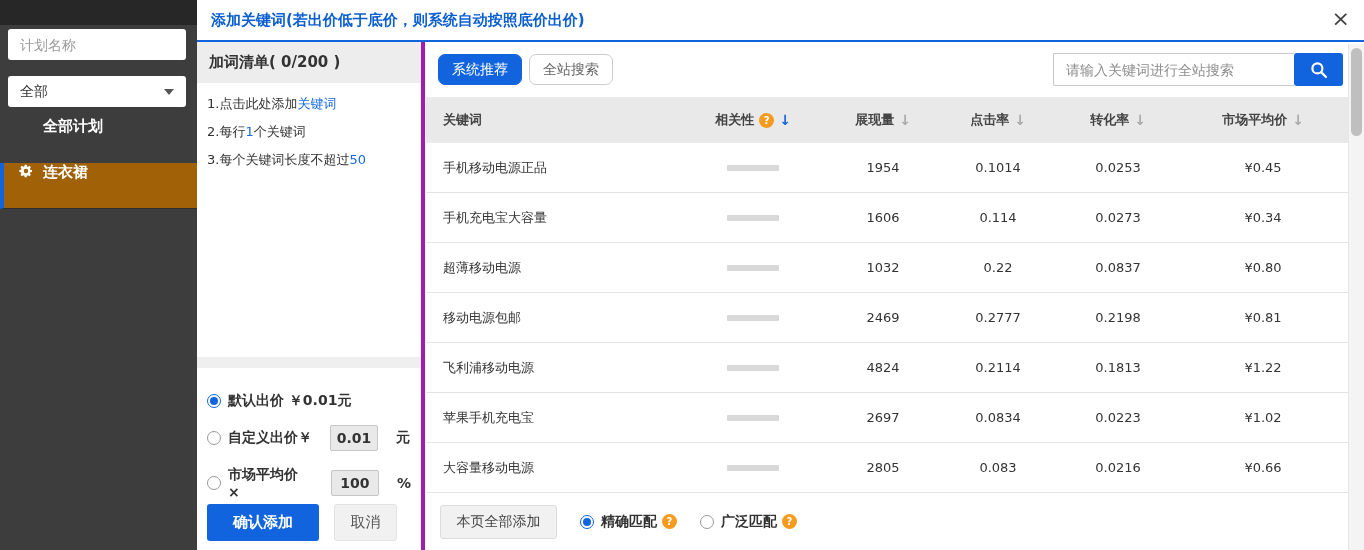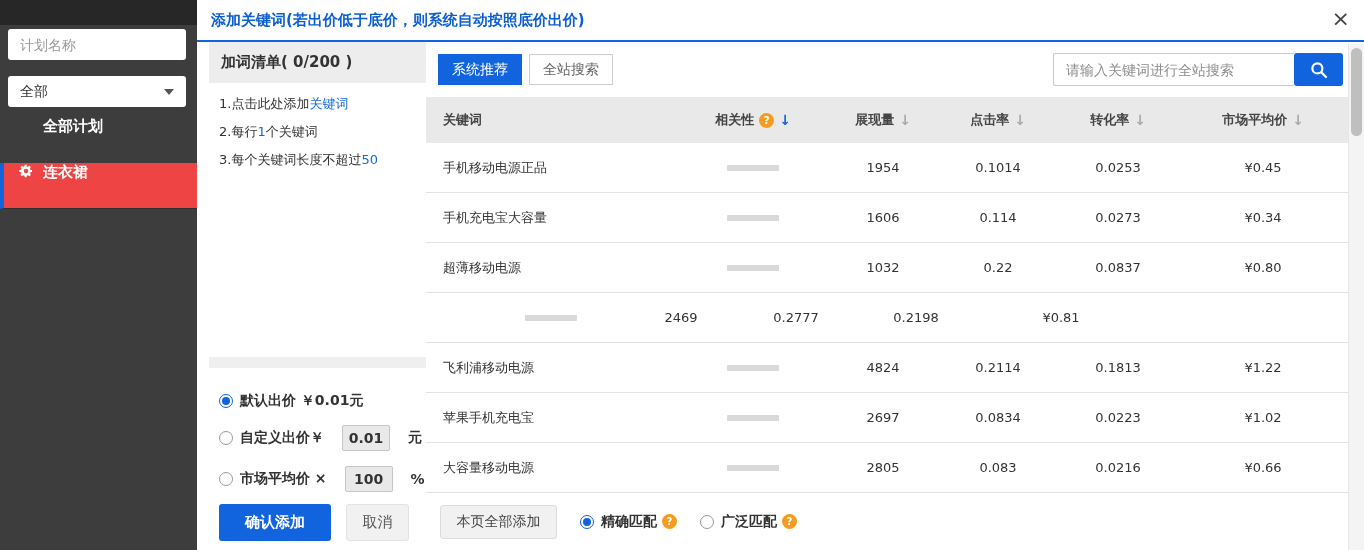--- a/index.html
+++ b/index.html
@@ -12,52 +12,52 @@
   .sidebar-topstrip { position:absolute; top:0; left:0; right:0; height:25px; background:#272727; }
   .side-search { position:absolute; left:8px; top:29px; width:178px; height:31px; background:#fff; border-radius:3px; display:flex; align-items:center; }
   .side-search input { flex:1; border:none; outline:none; background:transparent; font-size:14px; color:#737373; padding:0 6px 0 12px; font-family:inherit; }
   .side-search input::placeholder { color:#9a9a9a; }
   .mag-dark { width:26px; display:flex; align-items:center; justify-content:center; }
   .side-dropdown { position:absolute; left:8px; top:76px; width:178px; height:31px; background:#fff; border-radius:3px; display:flex; align-items:center; padding:0 12px; font-size:14px; color:#333; cursor:pointer; }
   .side-dropdown .caret { margin-left:auto; width:0; height:0; border-left:5px solid transparent; border-right:5px solid transparent; border-top:6px solid #555; }
   .nav-item { position:absolute; left:0; width:197px; height:46px; display:flex; align-items:flex-start; padding-left:18px; color:#fff; font-size:15px; font-weight:bold; cursor:pointer; }
   .nav-item .ic { width:16px; height:16px; margin-right:9px; flex:0 0 auto; display:flex; align-items:center; justify-content:center; }
   .nav-all { top:117px; }
-  .nav-active { top:163px; background:#ef4444; border-left:4px solid #1164dd; padding-left:14px; border-bottom:1px solid #2f2f2f; }
+  .nav-active { top:163px; background:#a16207; border-left:4px solid #1164dd; padding-left:14px; border-bottom:1px solid #2f2f2f; }
   .grid-ic { display:grid; grid-template-columns:7px 7px; grid-template-rows:7px 7px; gap:2px; }
   .grid-ic i { background:#fff; }
 
   
   .modal { position:absolute; left:197px; top:0; width:1167px; height:550px; background:#fff; }
   .modal-header { position:absolute; left:0; top:0; right:0; height:42px; background:#fff; border-bottom:2px solid #1164dd; display:flex; align-items:center; }
   .modal-title { font-size:15px; font-weight:bold; color:#0c5fd1; padding-left:14px; }
   .modal-close { position:absolute; right:14px; top:4px; font-size:22px; color:#444; cursor:pointer; line-height:30px; }
 
   
-  .panel { position:absolute; left:12px; top:42px; width:228px; bottom:0; background:#fff; border-right:1px solid #a21caf; }
+  .panel { position:absolute; left:0; top:42px; width:228px; bottom:0; background:#fff; border-right:4px solid #a21caf; }
   .panel-header { height:41px; background:#ededed; font-size:15px; font-weight:bold; color:#333; line-height:41px; padding-left:12px; }
   .panel-instr { padding:12px 10px 0 10px; }
   .panel-instr .line { margin-bottom:10px; font-size:13px; color:#333; cursor:pointer; }
   .hl { color:#1569e0; }
   .panel-gap { position:absolute; left:0; right:0; top:315px; height:11px; background:#efefef; }
   .bid-section { position:absolute; left:0; right:0; top:326px; bottom:0; background:#fff; padding:24px 10px 0 10px; }
   .bid-row { display:flex; align-items:center; margin-bottom:15px; font-weight:bold; font-size:14px; color:#333; }
   .radio { width:14px; height:14px; border-radius:50%; border:1px solid #999; background:#fff; margin-right:7px; position:relative; flex:0 0 auto; cursor:pointer; }
   .radio.selected { border-color:#1164dd; }
   .radio.selected::after { content:""; position:absolute; left:2px; top:2px; width:8px; height:8px; border-radius:50%; background:#1164dd; }
   .bid-input { width:48px; height:26px; background:#e9e9e9; border:1px solid #c6c6c6; border-radius:2px; text-align:center; font-weight:bold; font-size:14px; color:#333; margin:0 18px; font-family:inherit; }
   .bid-suffix { font-weight:bold; }
   .panel-btns { position:absolute; left:10px; top:462px; display:flex; }
   .btn-confirm { width:112px; height:37px; background:#1164dd; color:#fff; border:none; border-radius:3px; font-size:15px; font-weight:bold; cursor:pointer; font-family:inherit; }
   .btn-cancel { width:63px; height:37px; margin-left:15px; background:#f1f1f1; color:#555; border:1px solid #e3e3e3; border-radius:3px; font-size:15px; cursor:pointer; font-family:inherit; }
 
   
   .main { position:absolute; left:229px; top:42px; right:16px; bottom:0; background:#fff; display:flex; flex-direction:column; }
   .tabs-row { height:55px; display:flex; align-items:center; padding:0 5px 0 12px; }
-  .tab { height:31px; padding:0 13px; border-radius:0; font-size:14px; display:flex; align-items:center; cursor:pointer; }
+  .tab { height:31px; padding:0 13px; border-radius:7px; font-size:14px; display:flex; align-items:center; cursor:pointer; }
   .tab.active { background:#1164dd; color:#fff; border:1px solid #1164dd; }
   .tab.inactive { background:#fff; color:#666; border:1px solid #ccc; margin-left:7px; }
   .kw-search { margin-left:auto; display:flex; align-items:stretch; height:33px; }
   .kw-search input { width:241px; border:1px solid #c9c9c9; border-right:none; border-radius:2px 0 0 2px; padding:0 12px; font-size:14px; color:#333; outline:none; font-family:inherit; }
   .kw-search input::placeholder { color:#8d8d8d; }
   .kw-search .btn-search { width:49px; background:#1164dd; border:none; border-radius:3px; display:flex; align-items:center; justify-content:center; cursor:pointer; }
 
   .thead { height:46px; background:#e9e9e9; display:flex; align-items:center; font-weight:bold; color:#444; }
   .trow { height:50px; display:flex; align-items:center; border-bottom:1px solid #e3e3e3; background:#fff; }
   .cell-kw { flex:1; padding-left:17px; text-align:left; }
@@ -237,20 +237,21 @@
             <div class="cell-kw">超薄移动电源</div>
             <div class="cell-bar">
               <span class="track"><span class="fill" style="width: 93%;"></span></span>
             </div>
             <div class="cell-imp">1032</div>
             <div class="cell-ctr">0.22</div>
             <div class="cell-cvr">0.0837</div>
             <div class="cell-price">¥0.80</div>
           </div>
           <div class="trow">
+            <div class="cell-kw">移动电源包邮</div>
             <div class="cell-bar">
               <span class="track"><span class="fill" style="width: 93%;"></span></span>
             </div>
             <div class="cell-imp">2469</div>
             <div class="cell-ctr">0.2777</div>
             <div class="cell-cvr">0.2198</div>
             <div class="cell-price">¥0.81</div>
           </div>
           <div class="trow">
             <div class="cell-kw">飞利浦移动电源</div>

